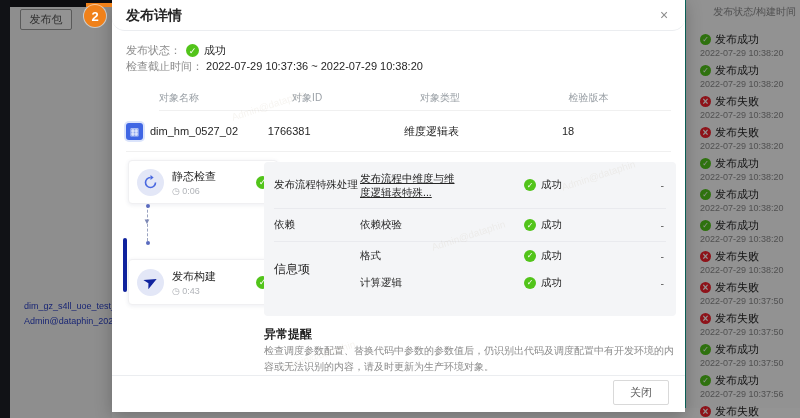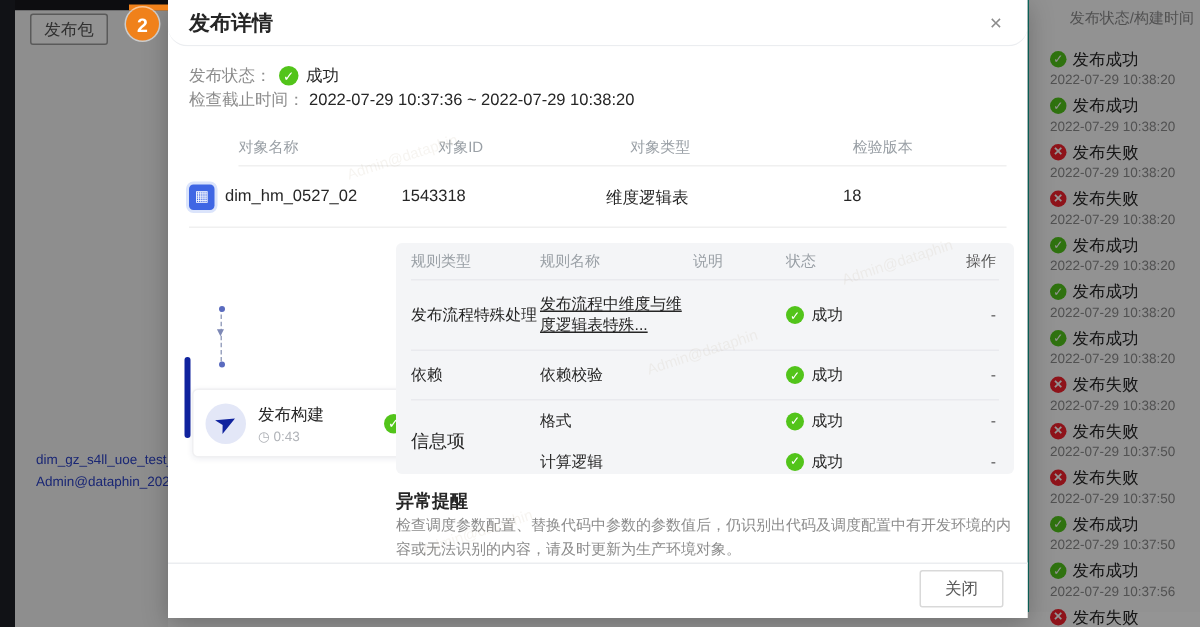--- a/index.html
+++ b/index.html
@@ -237,26 +237,39 @@
         <span>对象名称</span>
         <span>对象ID</span>
         <span>对象类型</span>
         <span>检验版本</span>
       </div>
       <div class="obj-row">
         <span class="obj-name">
           <span class="tbl-ic">▦</span>
           <span>dim_hm_0527_02</span>
         </span>
-        <span>1543318</span>
+        <span>1766381</span>
         <span>维度逻辑表</span>
         <span>18</span>
       </div>
     </div>
 
+    <div class="step-card step1">
+      <span class="step-circle">
+        <svg width="15" height="15" viewBox="0 0 24 24">
+            <path d="M12 4 a8 8 0 1 0 8 8" stroke="#4968e0" fill="none" stroke-width="2.6"></path>
+            <path d="M12 0 L17 4 L12 8 Z" fill="#4968e0"></path>
+          </svg>
+      </span>
+      <span class="step-mid">
+        <div class="step-title">静态检查</div>
+        <div class="dur">0:06</div>
+      </span>
+      <span class="chk step-chk"></span>
+    </div>
 
     <div class="connector"></div>
     <div class="conn-dot dot-top"></div>
     <div class="conn-arrow">▼</div>
     <div class="conn-dot dot-bot"></div>
 
     <div class="sel-bar"></div>
     <div class="step-card step2">
       <span class="step-circle">
         <svg width="14" height="14" viewBox="0 0 24 24" style="transform:rotate(-28deg)">
@@ -264,27 +277,20 @@
           </svg>
       </span>
       <span class="step-mid">
         <div class="step-title">发布构建</div>
         <div class="dur">0:43</div>
       </span>
       <span class="chk step-chk"></span>
     </div>
 
     <div class="rules-card">
-      <div class="rt-head">
-        <span>规则类型</span>
-        <span>规则名称</span>
-        <span>说明</span>
-        <span>状态</span>
-        <span class="cell-action">操作</span>
-      </div>
       <div class="rt-row r1">
         <span>发布流程特殊处理</span>
         <span class="name-wrap">发布流程中维度与维度逻辑表特殊...</span>
         <span></span>
         <span class="cell-status">
             <span class="chk-sm"></span>
             <span>成功</span>
           </span>
         <span class="cell-action">-</span>
       </div>

